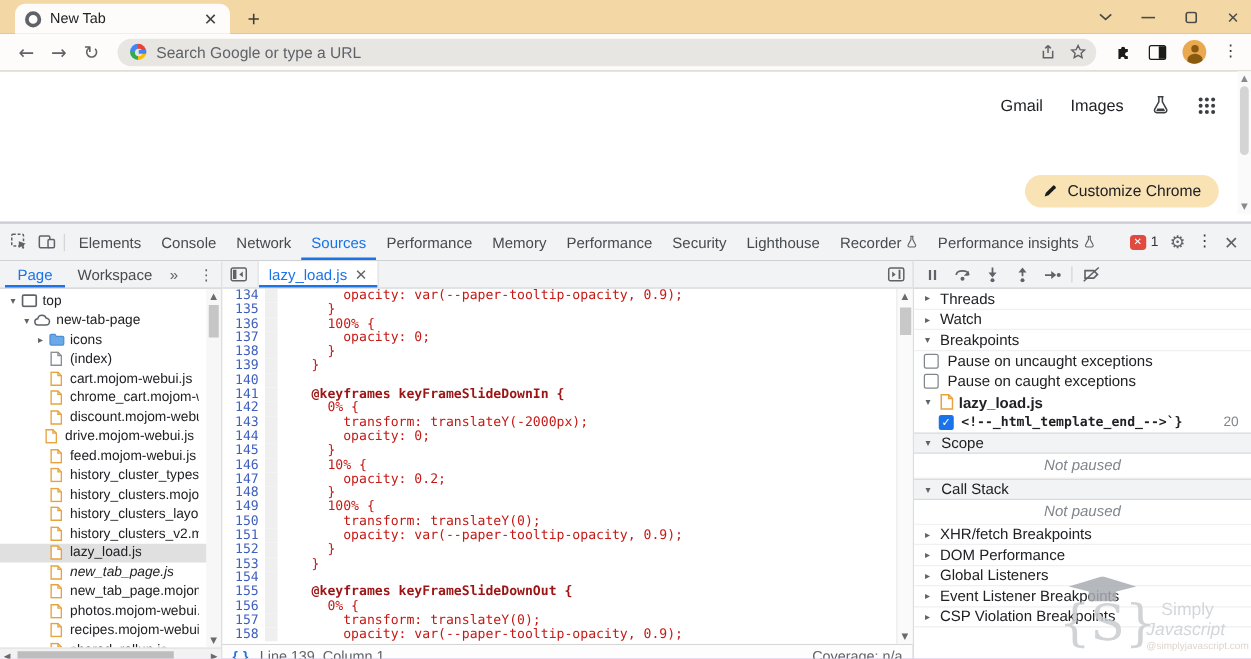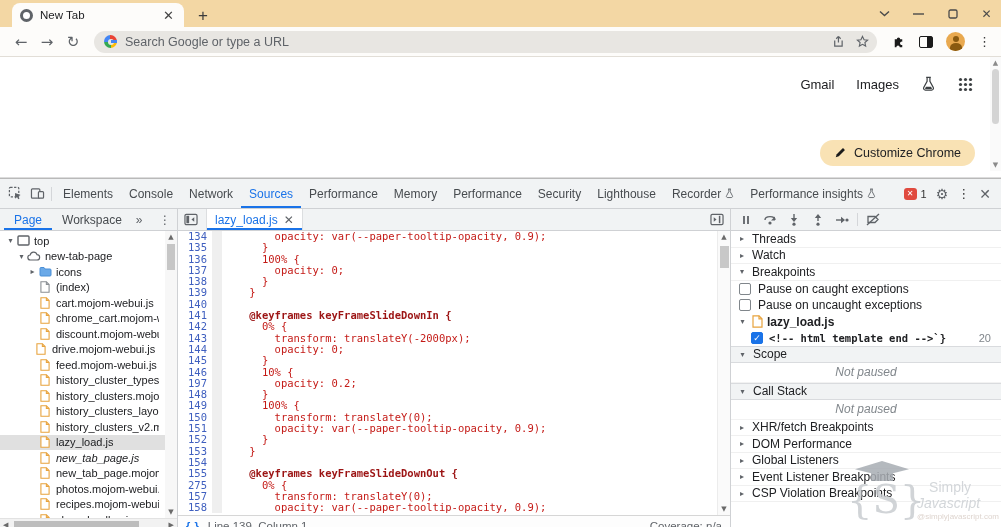--- a/index.html
+++ b/index.html
@@ -579,21 +579,21 @@
                 <span class="ln">145</span>
                 <span class="fold"></span>
                 <span class="ct">      }</span>
               </div>
               <div class="code-row">
                 <span class="ln">146</span>
                 <span class="fold"></span>
                 <span class="ct">      10% {</span>
               </div>
               <div class="code-row">
-                <span class="ln">197</span>
+                <span class="ln">147</span>
                 <span class="fold"></span>
                 <span class="ct">        opacity: 0.2;</span>
               </div>
               <div class="code-row">
                 <span class="ln">148</span>
                 <span class="fold"></span>
                 <span class="ct">      }</span>
               </div>
               <div class="code-row">
                 <span class="ln">149</span>
@@ -624,21 +624,21 @@
                 <span class="ln">154</span>
                 <span class="fold"></span>
                 <span class="ct"></span>
               </div>
               <div class="code-row">
                 <span class="ln">155</span>
                 <span class="fold"></span>
                 <span class="ct bold">    @keyframes keyFrameSlideDownOut {</span>
               </div>
               <div class="code-row">
-                <span class="ln">275</span>
+                <span class="ln">156</span>
                 <span class="fold"></span>
                 <span class="ct">      0% {</span>
               </div>
               <div class="code-row">
                 <span class="ln">157</span>
                 <span class="fold"></span>
                 <span class="ct">        transform: translateY(0);</span>
               </div>
               <div class="code-row">
                 <span class="ln">158</span>
@@ -713,25 +713,25 @@
                 <span>Watch</span>
               </div>
               <div class="sec-row">
                 <span class="exp" style="font-family:'DejaVu Sans',sans-serif;font-size:8px;color:#5f6368;">▾</span>
                 <span>Breakpoints</span>
               </div>
             </div>
           <div>
               <div class="cb-row">
                 <span class="cbx"></span>
-                <span>Pause on caught exceptions</span>
+                <span>Pause on uncaught exceptions</span>
               </div>
               <div class="cb-row">
                 <span class="cbx"></span>
-                <span>Pause on uncaught exceptions</span>
+                <span>Pause on caught exceptions</span>
               </div>
             </div>
           <div class="bp-file-row">
             <span class="exp" style="font-family:'DejaVu Sans',sans-serif;font-size:8px;color:#5f6368;">▾</span>
             <span>
                 <svg width="11" height="13" viewBox="0 0 11 13">
                   <path d="M1 .8h6l3 3v8.4H1z" fill="#fff" stroke="#e8a33d" stroke-width="1.2"></path>
                   <path d="M7 .8v3h3" fill="none" stroke="#e8a33d" stroke-width="1.2"></path>
                 </svg>
               </span>

